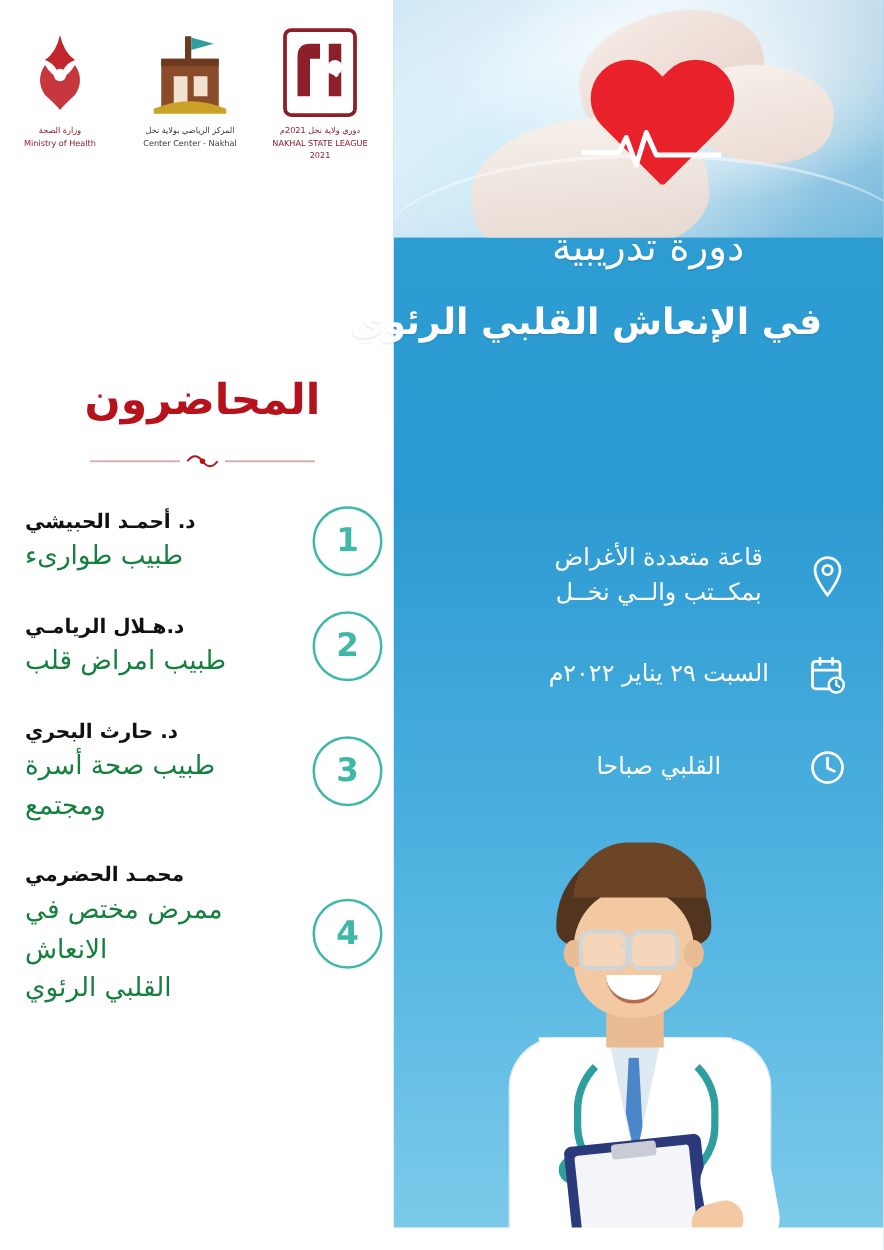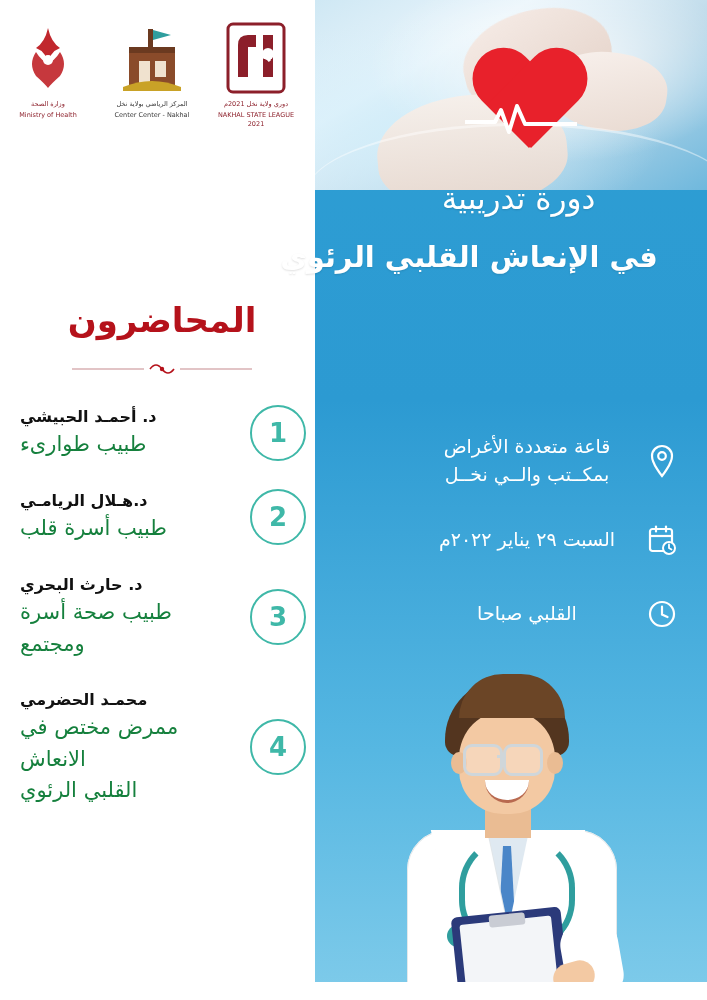--- a/index.html
+++ b/index.html
@@ -315,21 +315,21 @@
       <div class="lec-info">
         <div class="lec-name">د. أحمـد الحبيشي</div>
         <div class="lec-role">طبيب طوارىء</div>
       </div>
     </div>
 
     <div class="lec-row">
       <div class="lec-num">2</div>
       <div class="lec-info">
         <div class="lec-name">د.هـلال الريامـي</div>
-        <div class="lec-role">طبيب أسرة قلب</div>
+        <div class="lec-role">طبيب امراض قلب</div>
       </div>
     </div>
 
     <div class="lec-row">
       <div class="lec-num">3</div>
       <div class="lec-info">
         <div class="lec-name">د. حارث البحري</div>
         <div class="lec-role">طبيب صحة أسرة ومجتمع</div>
       </div>
     </div>

